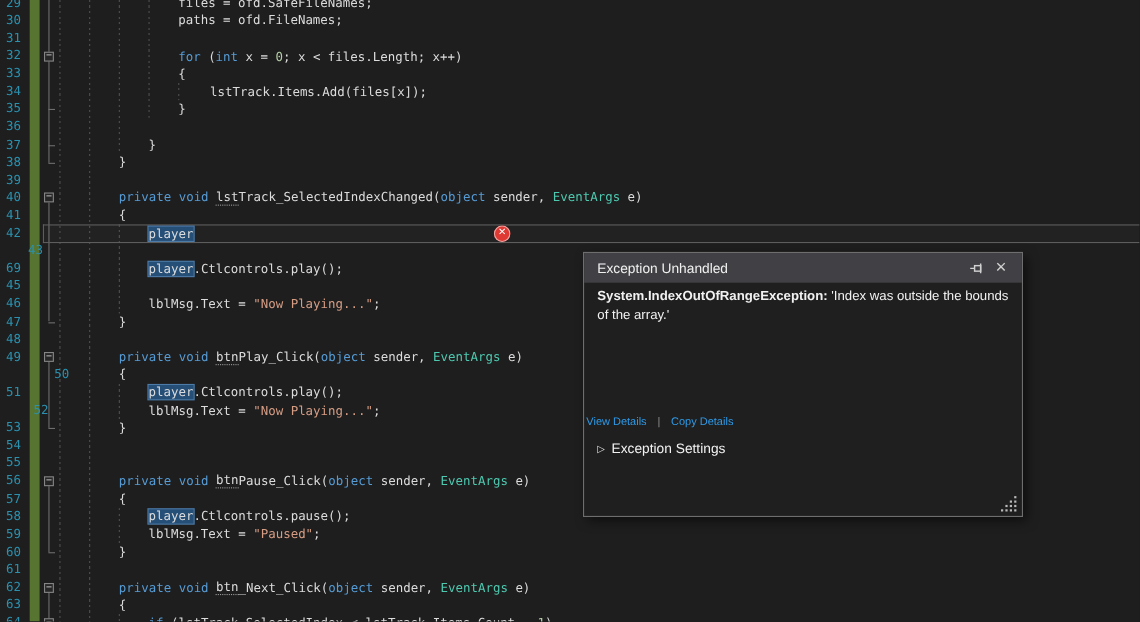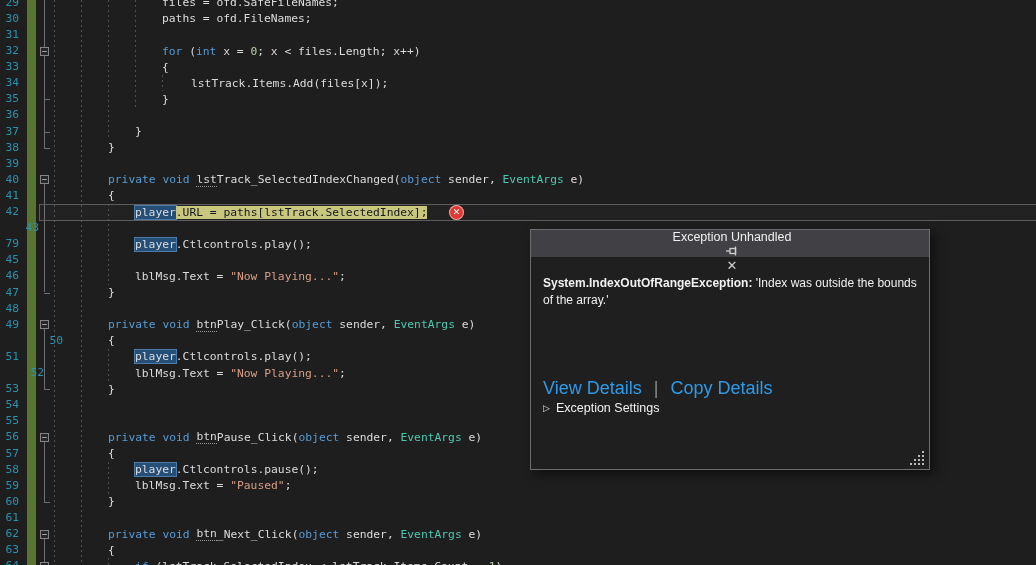--- a/index.html
+++ b/index.html
@@ -64,30 +64,30 @@
   }
   
   .popup{
     position:absolute;left:530px;top:229px;width:400px;height:241px;
     box-sizing:border-box;border:1px solid #6e6e6e;background:#1f1f20;
     box-shadow:4px 4px 10px rgba(0,0,0,.55);
     font-family:"Liberation Sans","DejaVu Sans",sans-serif;
   }
   .popup-title{
     height:27px;background:#414145;display:flex;align-items:center;
-    padding:0 8px 0 12px;color:#f0f0f0;font-size:12.5px;flex-direction:column;
+    padding:0 8px 0 12px;color:#f0f0f0;font-size:12.5px;
   }
   .popup-title .ttl{flex:1;}
   .icon-btn{display:flex;align-items:center;justify-content:center;
     width:22px;height:20px;cursor:pointer;color:#d0d0d0;}
   .close-x{font-size:13px;font-weight:bold;font-family:"DejaVu Sans",sans-serif;}
   .popup-body{position:relative;height:213px;color:#f1f1f1;font-size:12px;}
-  .popup-msg{margin:0;padding:18px 12px 0 12px;line-height:17px;}
+  .popup-msg{margin:0;padding:4px 12px 0 12px;line-height:17px;}
   .popup-msg b{font-weight:bold;}
-  .popup-links{position:absolute;left:12px;top:121px;font-size:18px;text-align:right;}
+  .popup-links{position:absolute;left:2px;top:121px;font-size:10px;text-align:right;}
   .popup-links a{color:var(--link,#2e9be9);text-decoration:none;cursor:pointer;}
   .popup-links .sep{color:#8c8c8c;margin:0 7px;}
   .popup-settings{position:absolute;left:12px;top:144px;font-size:12.5px;
     display:flex;align-items:center;cursor:pointer;}
   .popup-settings .exp{font-size:9px;margin-right:6px;color:#e8e8e8;}
   .grip{
     position:absolute;right:5px;bottom:5px;width:2px;height:2px;background:#b9b9b9;cursor:nwse-resize;
     box-shadow:-4px 0 #b9b9b9,-8px 0 #b9b9b9,-12px 0 #b9b9b9,
                0 -4px #b9b9b9,-4px -4px #b9b9b9,-8px -4px #b9b9b9,
                0 -8px #b9b9b9,-4px -8px #b9b9b9,
@@ -151,24 +151,24 @@
       <div class="cline" style="top: 123.5px; left: 135px;"><span class="tk-p">}</span></div>
       <div class="lnum" style="top: 139.6px; line-height: 16.1px;">38</div>
       <div class="cline" style="top: 139.6px; left: 108px;"><span class="tk-p">}</span></div>
       <div class="lnum" style="top: 155.7px; line-height: 16.1px;">39</div>
       <div class="cline" style="top: 155.7px; left: 108px;"></div>
       <div class="lnum" style="top: 171.8px; line-height: 16.1px;">40</div>
       <div class="cline" style="top: 171.8px; left: 108px;"><span class="tk-k">private</span><span class="tk-p"> </span><span class="tk-k">void</span><span class="tk-p"> </span><span class="tk-u">lst</span><span class="tk-p">Track_SelectedIndexChanged(</span><span class="tk-k">object</span><span class="tk-p"> sender, </span><span class="tk-t">EventArgs</span><span class="tk-p"> e)</span></div>
       <div class="lnum" style="top: 187.9px; line-height: 16.1px;">41</div>
       <div class="cline" style="top: 187.9px; left: 108px;"><span class="tk-p">{</span></div>
       <div class="lnum" style="top: 204px; line-height: 16.1px;">42</div>
-      <div class="cline" style="top: 204px; left: 135px;"><span class="tk-b">player</span><span class="tk-y">.URL = paths[lstTrack.SelectedIndex];</span></div>
+      <div class="cline" style="top: 204px; left: 135px;"><span class="tk-b">player</span></div>
       <div class="lnum" style="top: 220.1px; line-height: 16.1px; padding-left: 20px;">43</div>
       <div class="cline" style="top: 220.1px; left: 135px;"></div>
-      <div class="lnum" style="top: 236.2px; line-height: 16.1px;">79</div>
+      <div class="lnum" style="top: 236.2px; line-height: 16.1px;">69</div>
       <div class="cline" style="top: 236.2px; left: 135px;"><span class="tk-b">player</span><span class="tk-p">.Ctlcontrols.play();</span></div>
       <div class="lnum" style="top: 252.3px; line-height: 16.1px;">45</div>
       <div class="cline" style="top: 252.3px; left: 135px;"></div>
       <div class="lnum" style="top: 268.4px; line-height: 16.1px;">46</div>
       <div class="cline" style="top: 268.4px; left: 135px;"><span class="tk-p">lblMsg.Text = </span><span class="tk-s">"Now Playing..."</span><span class="tk-p">;</span></div>
       <div class="lnum" style="top: 284.5px; line-height: 16.1px;">47</div>
       <div class="cline" style="top: 284.5px; left: 108px;"><span class="tk-p">}</span></div>
       <div class="lnum" style="top: 300.6px; line-height: 16.1px;">48</div>
       <div class="cline" style="top: 300.6px; left: 108px;"></div>
       <div class="lnum" style="top: 316.7px; line-height: 16.1px;">49</div>

